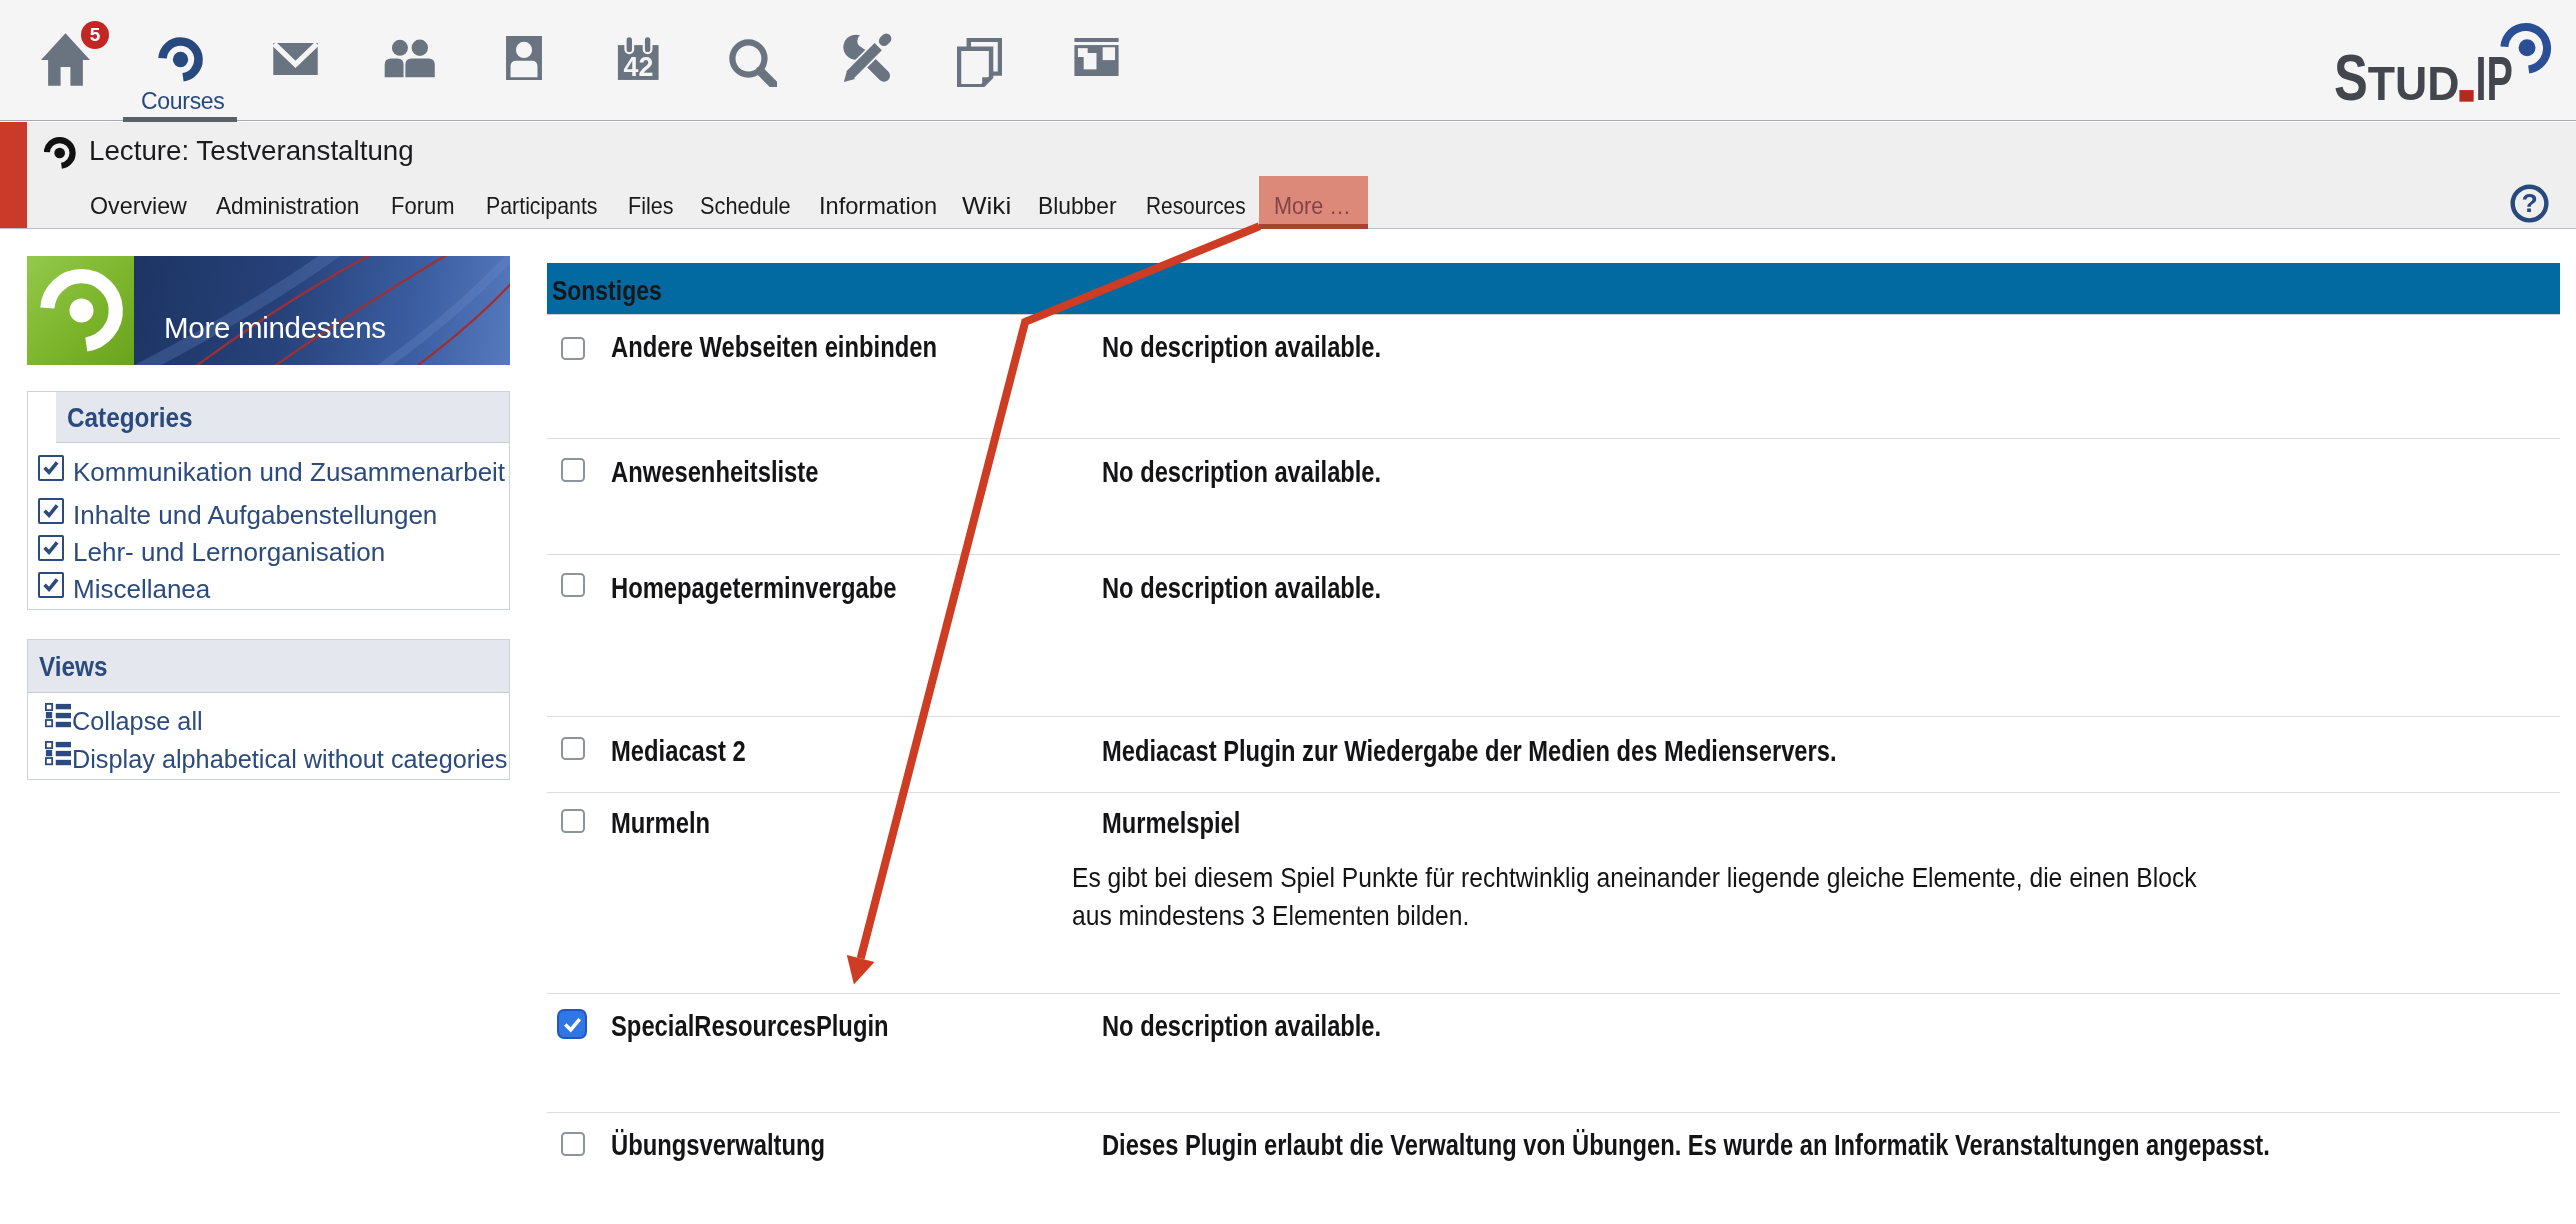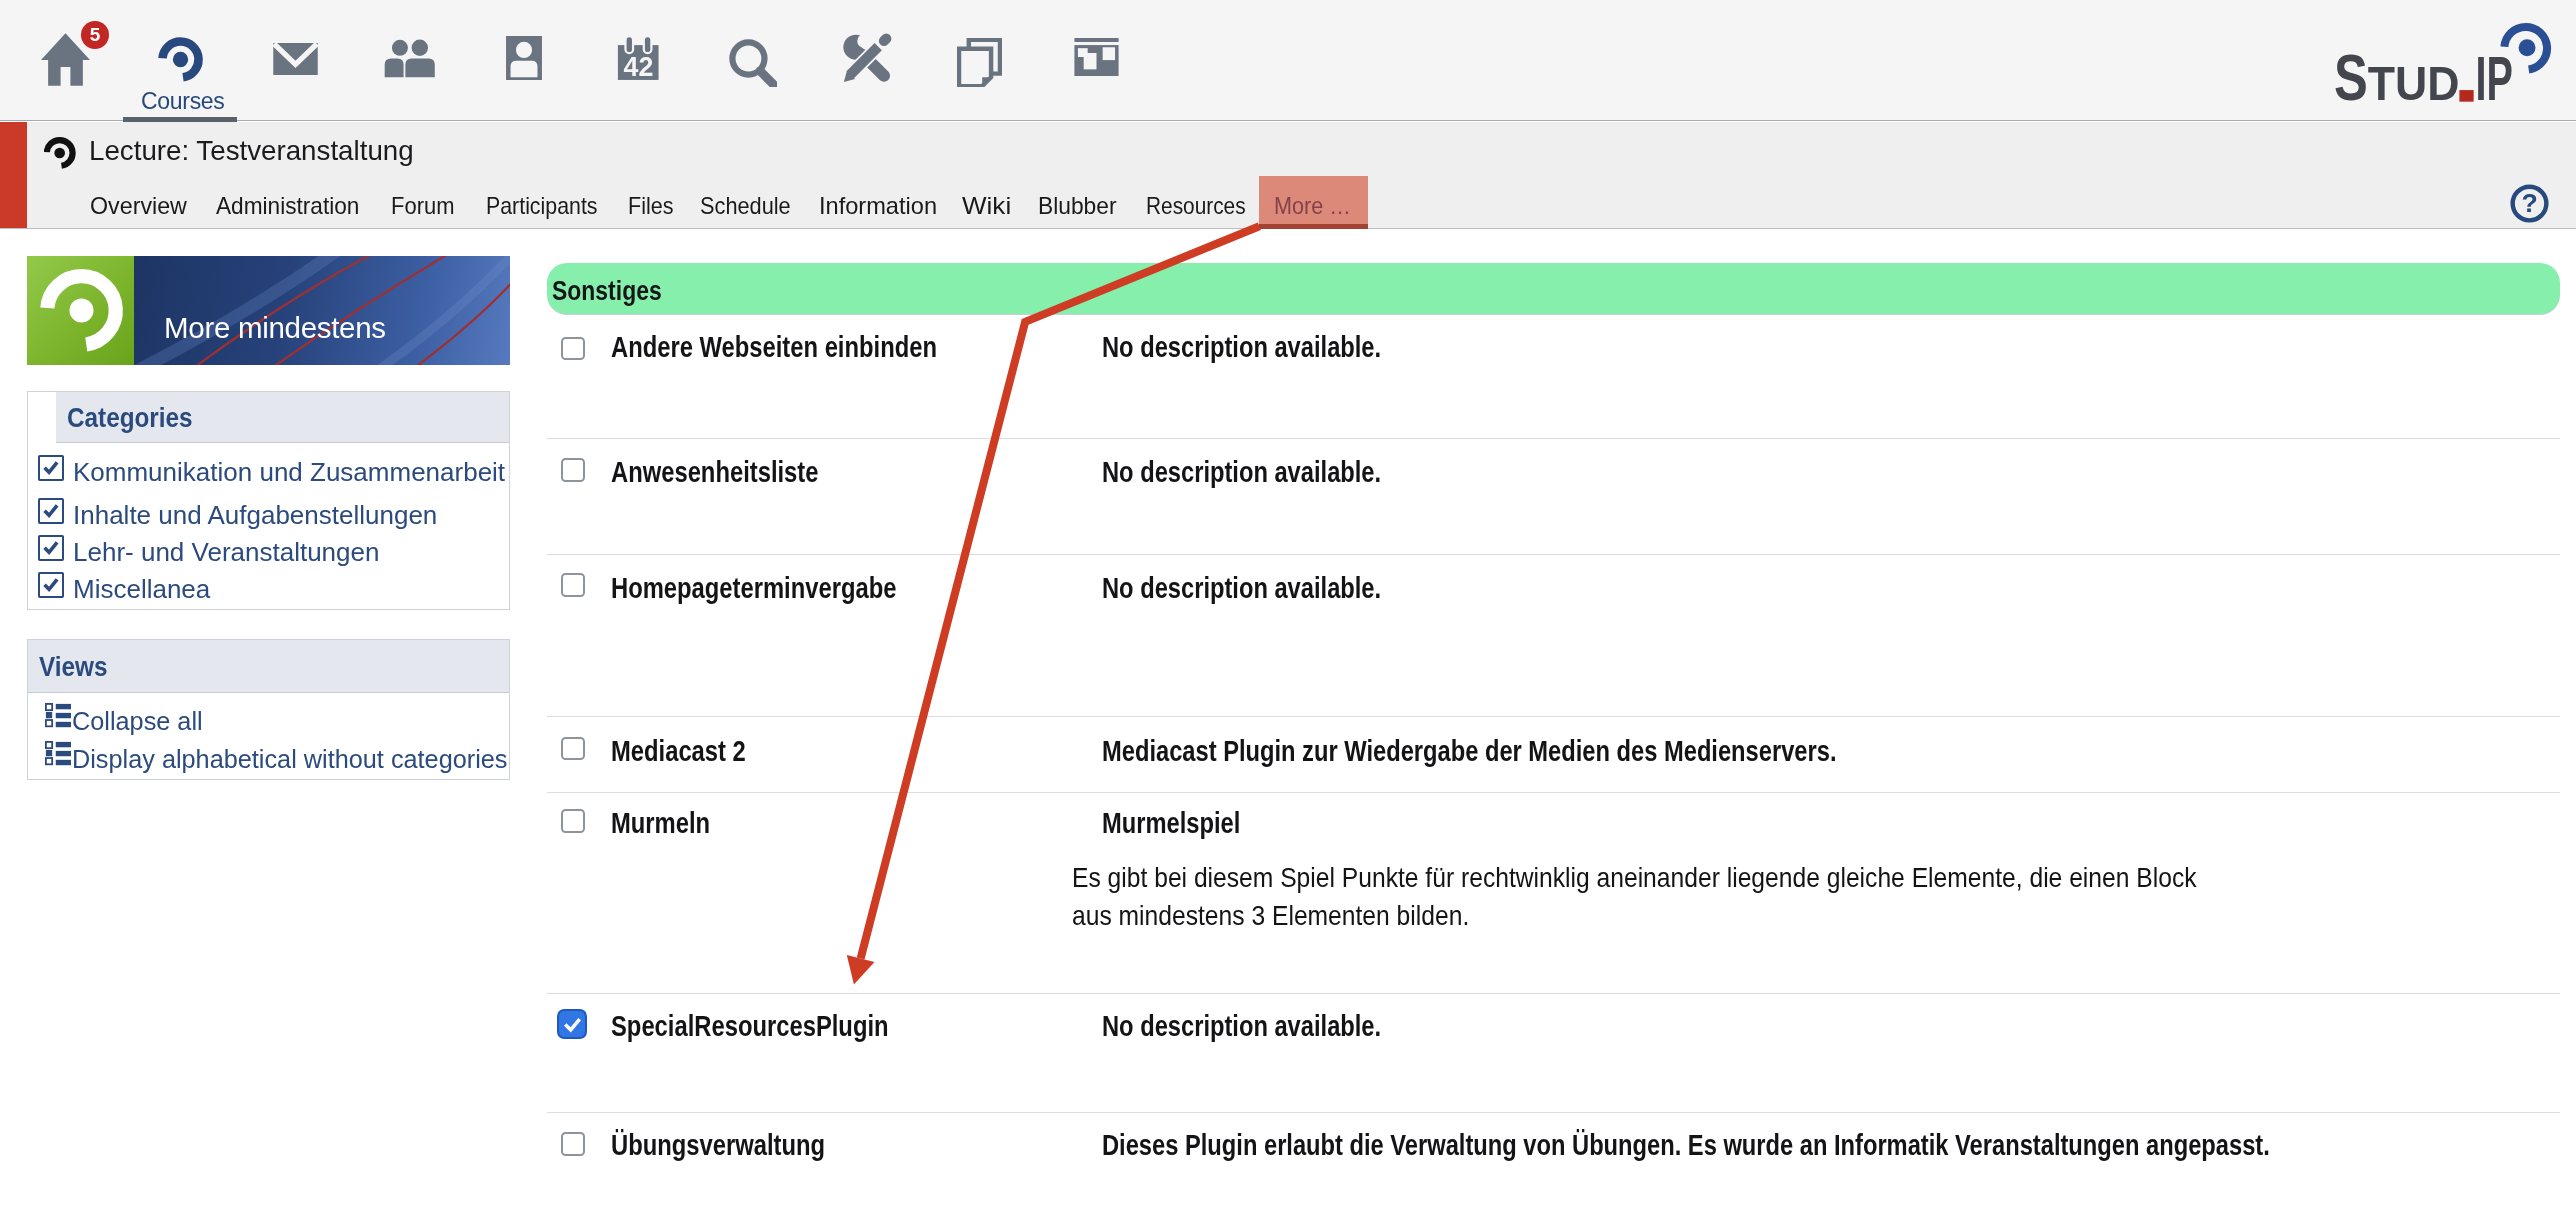--- a/index.html
+++ b/index.html
@@ -27,21 +27,21 @@
   .sbox{position:absolute;left:27px;width:481px;background:#fff;border:0.9px solid #cdd3dc;}
   .sboxhead{background:#e4e8ee;border-bottom:0.9px solid #c6ccd6;position:relative;}
   .sboxhead span{position:absolute;left:10.7px;font-size:27px;font-weight:bold;color:#2b4a7d;transform:scaleX(0.9);transform-origin:left;}
   .cbrow{position:absolute;left:10.7px;}
   .scheck{width:21.5px;height:21.5px;border:2.7px solid #2b4a7d;border-radius:1.8px;background:#fff;position:absolute;left:0;top:0;}
   .scheck svg{position:absolute;left:0.9px;top:0.9px;}
   .slabel{position:absolute;left:35px;top:1.8px;font-size:26px;color:#2b4a7d;white-space:nowrap;}
   .viewrow{position:absolute;left:10.7px;padding-left:8px;}
   .viewlabel{position:absolute;left:35px;top:2.7px;font-size:26px;color:#2b4a7d;white-space:nowrap;transform:scaleX(0.972);transform-origin:left;}
   
-  #sonsbar{position:absolute;left:547px;top:263px;width:2013px;height:51px;background:#86efac;border-bottom:1.8px solid #c9ced8;border-radius:20px;}
+  #sonsbar{position:absolute;left:547px;top:263px;width:2013px;height:51px;background:#0369a1;border-bottom:1.8px solid #c9ced8;}
   #sonsbar span{position:absolute;left:4.5px;top:13.4px;font-size:27px;font-weight:bold;color:#17171a;transform:scaleX(0.85);transform-origin:left;}
   .row{position:absolute;left:547px;width:2013px;border-top:1.8px solid #d9dce1;}
   .rcheck{position:absolute;left:14.3px;width:19.7px;height:19.7px;border:2.7px solid #8d949b;border-radius:4.5px;background:#fff;}
   .rname{position:absolute;left:64px;font-size:29px;font-weight:bold;color:#141416;white-space:nowrap;transform:scaleX(0.820);transform-origin:left;}
   .rdesc{position:absolute;left:555px;font-size:29px;font-weight:bold;color:#141416;white-space:nowrap;transform:scaleX(0.817);transform-origin:left;}
   .rpara{position:absolute;left:525px;font-size:28px;color:#141416;line-height:38px;white-space:nowrap;transform:scaleX(0.880);transform-origin:left;}
 </style>
 </head>
 <body>
 
@@ -192,21 +192,21 @@
       </svg>
     </div>
     <div class="slabel">Inhalte und Aufgabenstellungen</div>
   </div>
 <div class="cbrow" style="left:38px;top:535px;">
     <div class="scheck">
       <svg width="19.7" height="19.7" viewBox="0 0 22 22">
         <path d="M4 11 L9 16 L18 5" fill="none" stroke="#2b4a7d" stroke-width="4"></path>
       </svg>
     </div>
-    <div class="slabel">Lehr- und Veranstaltungen</div>
+    <div class="slabel">Lehr- und Lernorganisation</div>
   </div>
 <div class="cbrow" style="left:38px;top:572px;">
     <div class="scheck">
       <svg width="19.7" height="19.7" viewBox="0 0 22 22">
         <path d="M4 11 L9 16 L18 5" fill="none" stroke="#2b4a7d" stroke-width="4"></path>
       </svg>
     </div>
     <div class="slabel">Miscellanea</div>
   </div>
 

